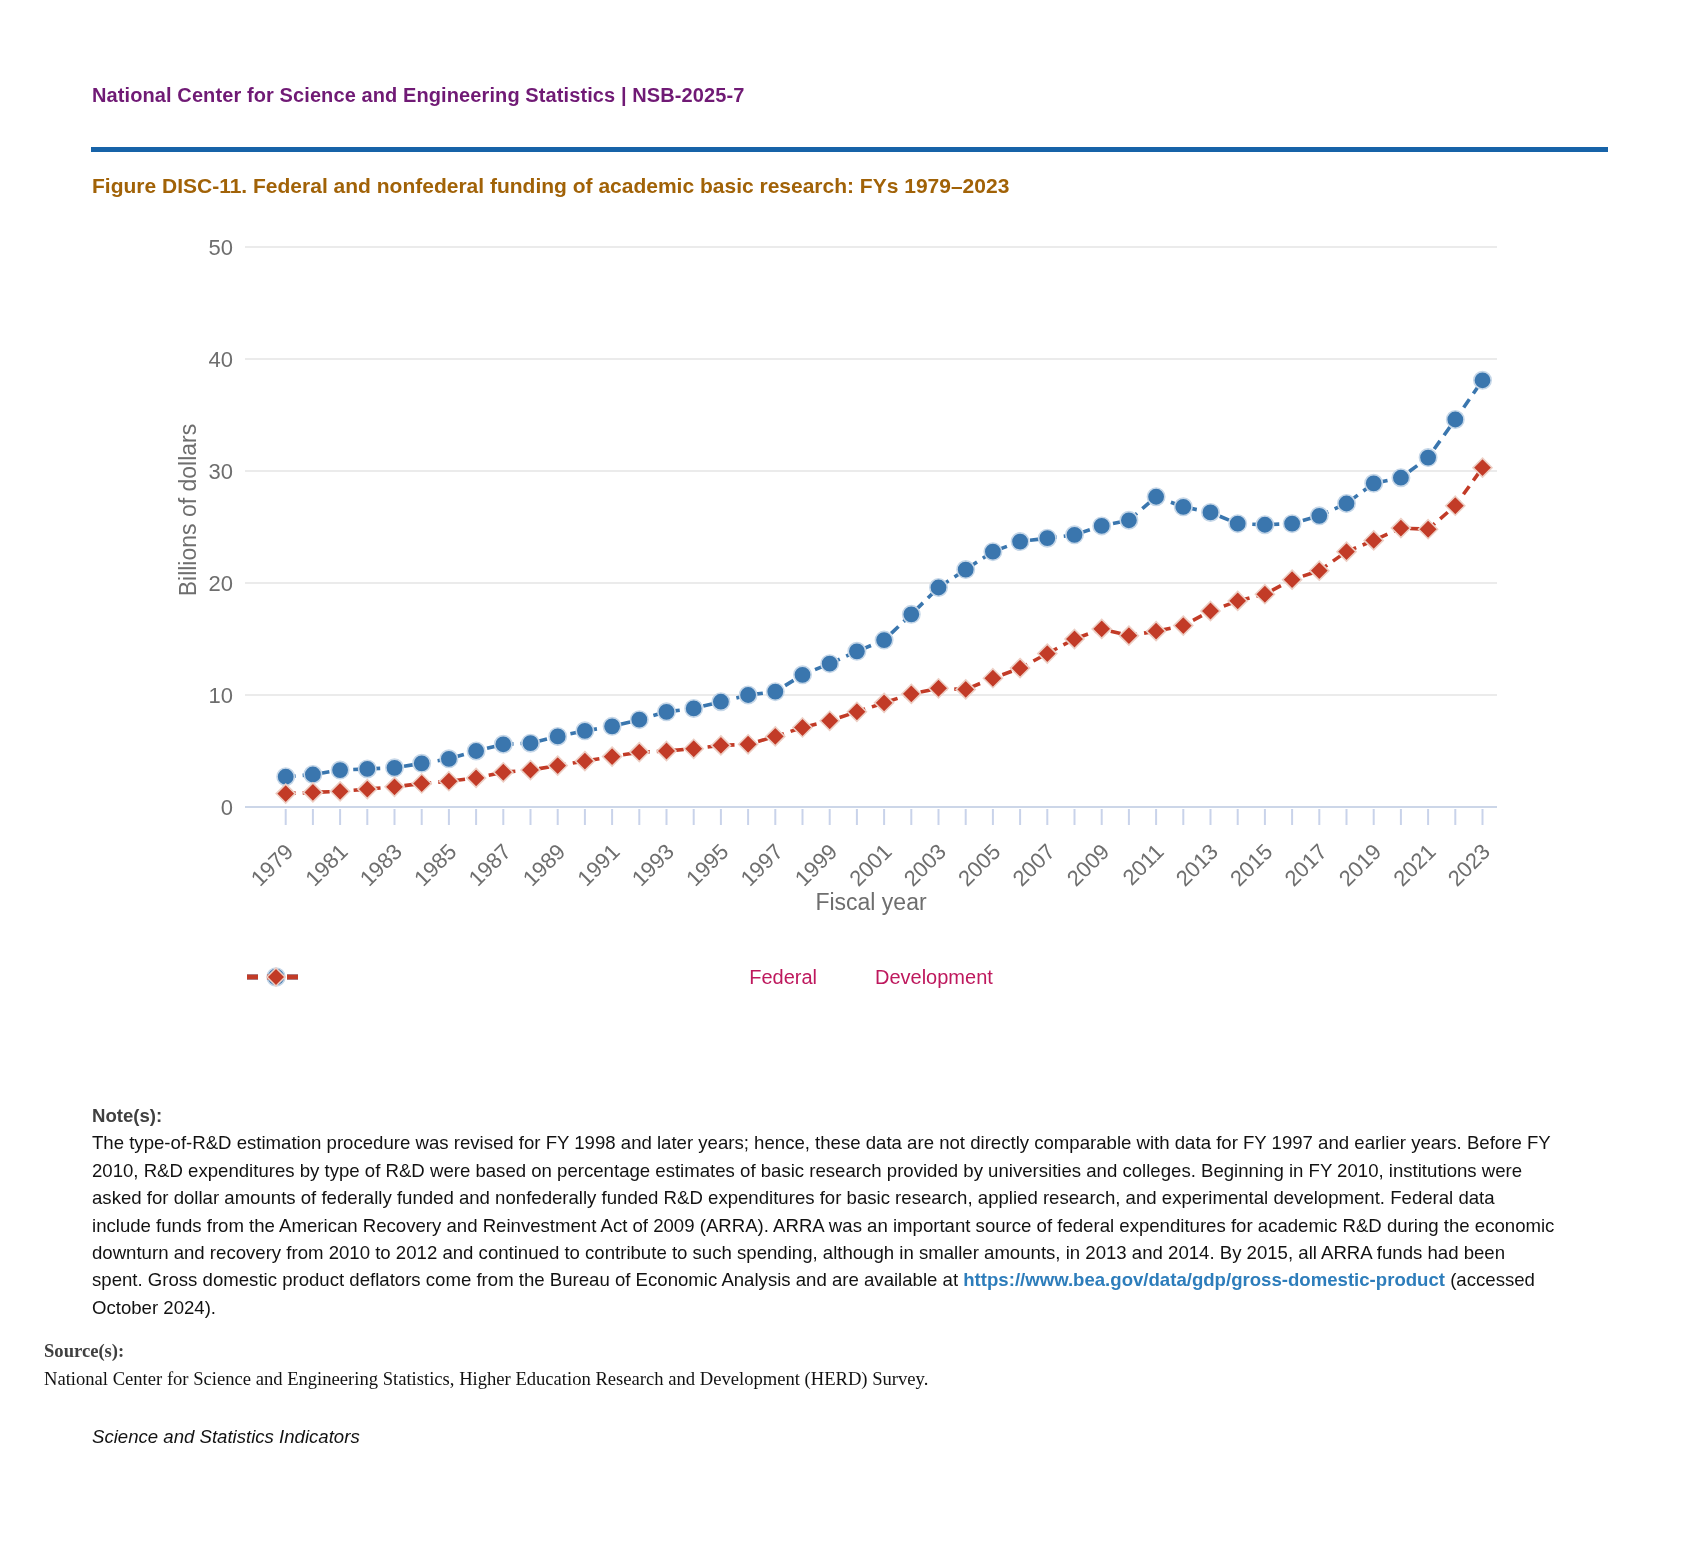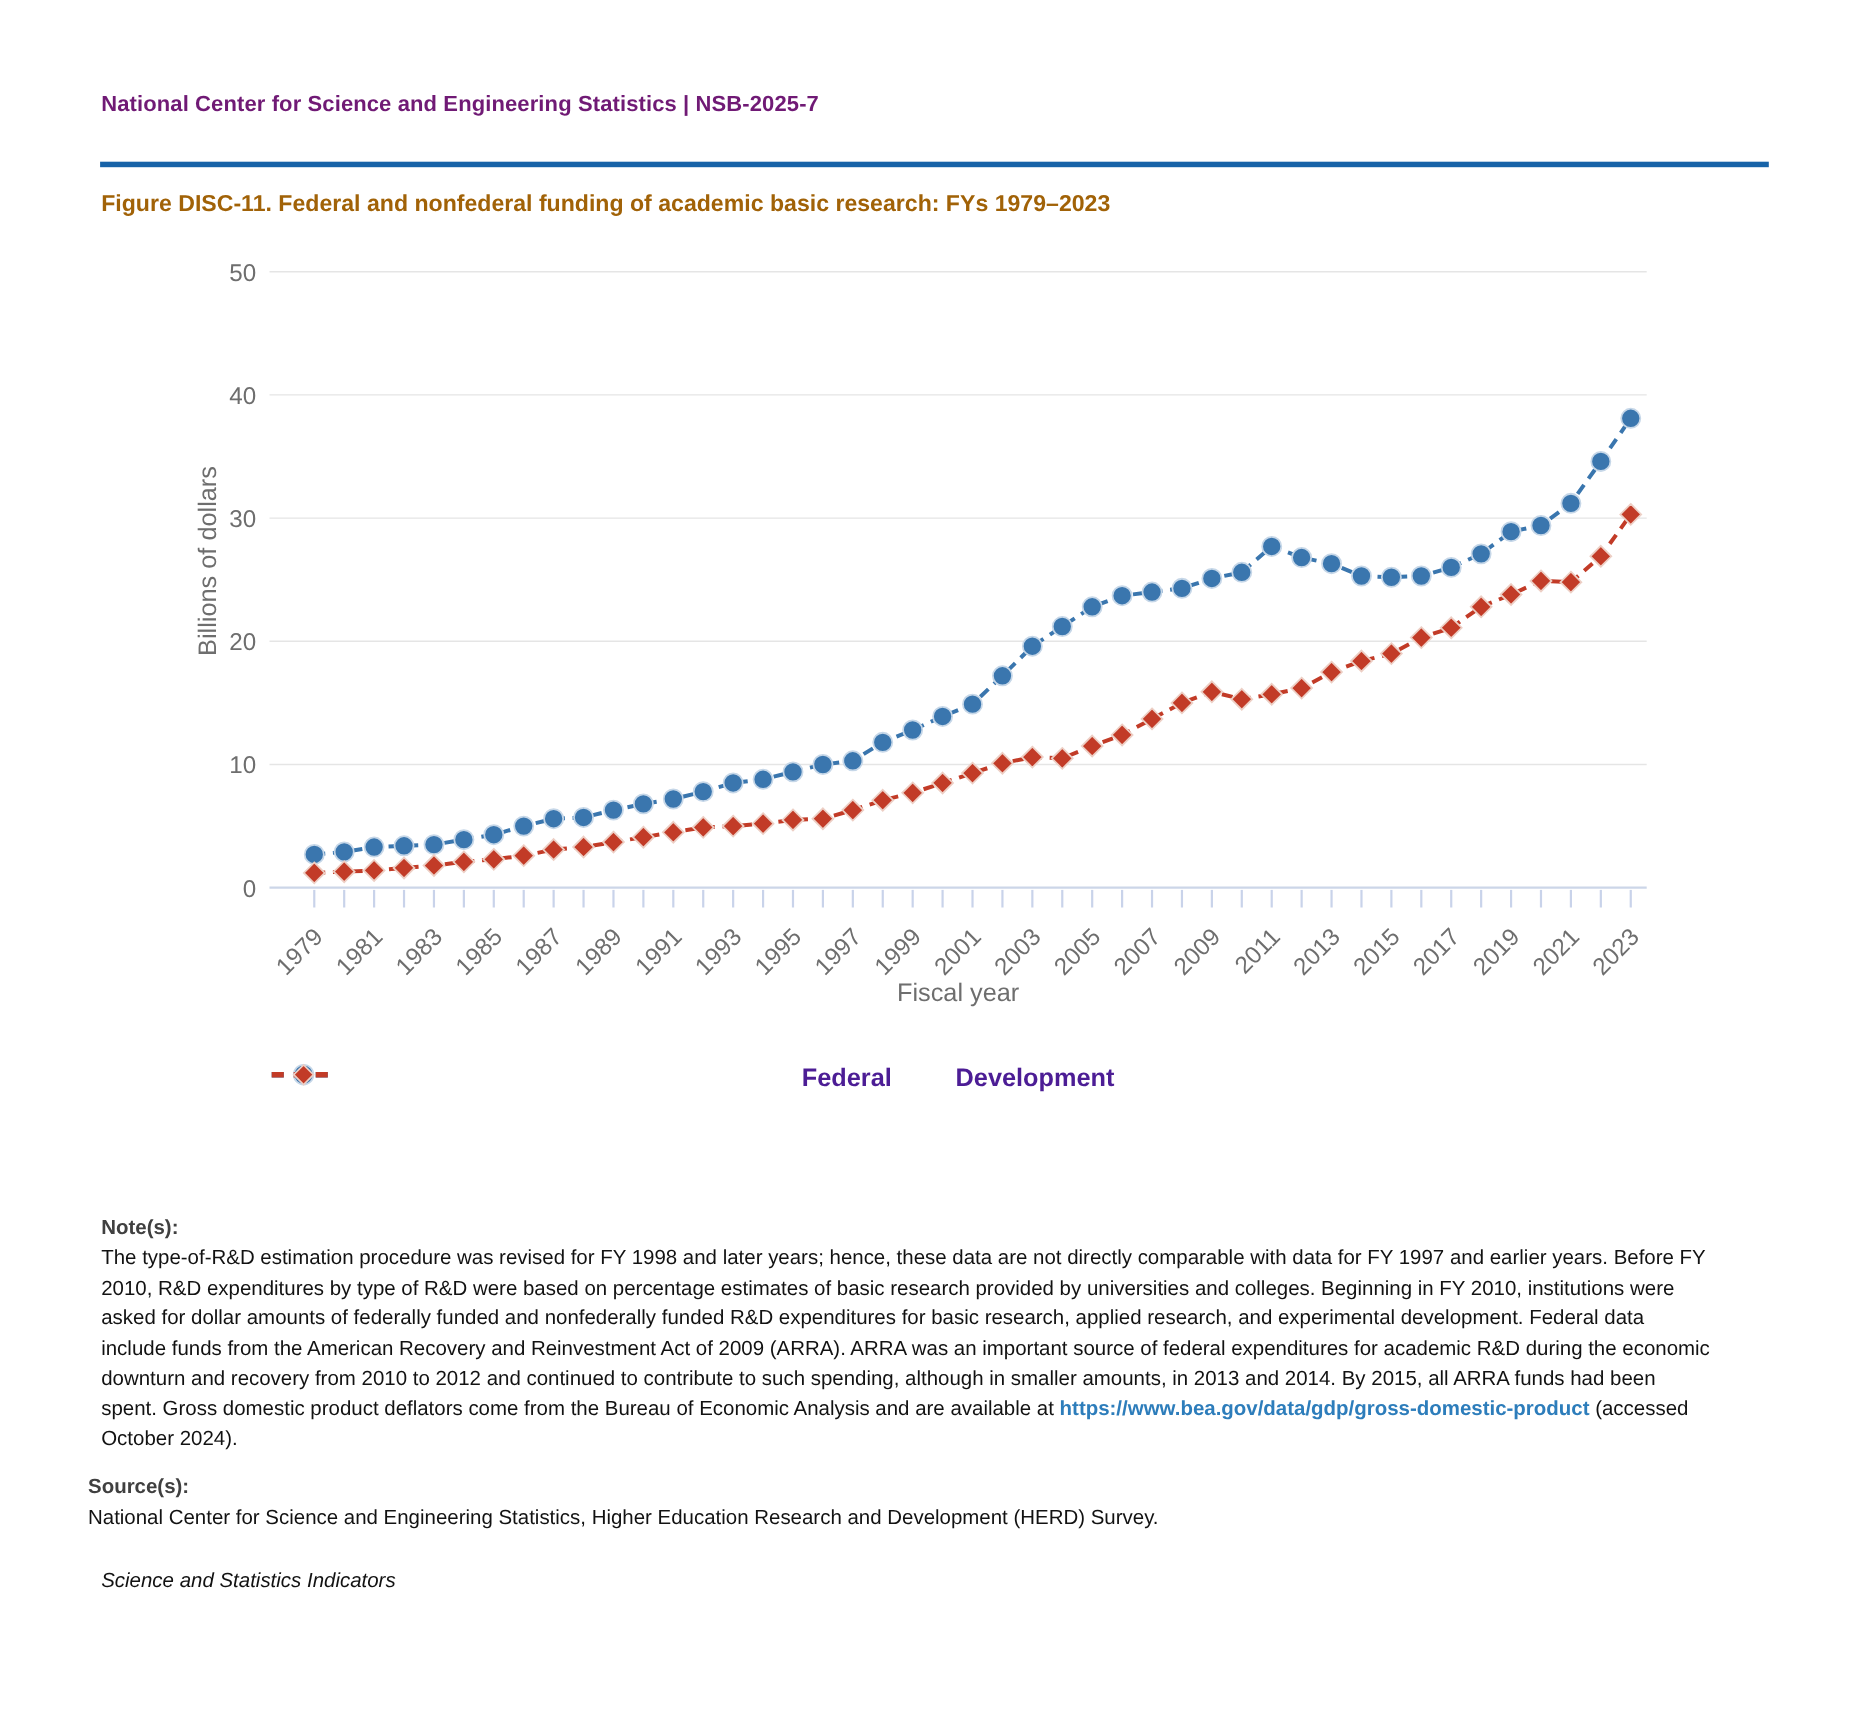--- a/index.html
+++ b/index.html
@@ -19,25 +19,25 @@
     margin:22px 92px 0 92px;
     font-size:21px;font-weight:700;color:#a16207;
   }
   .chart-block{position:relative;width:1699px;height:900px;margin-top:0;}
   .chart-block svg{position:absolute;left:0;top:0;}
   .legend-row{
     position:absolute;left:245px;top:768px;width:1252px;
     display:flex;justify-content:center;align-items:center;gap:58px;
   }
   .legend-item{display:flex;align-items:center;gap:12px;cursor:pointer;}
-  .legend-item span{font-size:23px;font-weight:700;color:#4c1d95;}
+  .legend-item span{font-size:20px;font-weight:400;color:#be185d;}
   .notes{margin:4px 144px 0 92px;font-size:18.6px;line-height:27.4px;color:#121212;}
   .notes .lbl,.sources .lbl{font-weight:700;color:#404040;}
   .notes a{color:#2d7dbb;text-decoration:none;font-weight:bold;}
-  .sources{margin:16px 144px 0 80px;font-size:18.6px;line-height:27.4px;color:#121212;}
+  .sources{margin:16px 144px 0 44px;font-size:18.6px;line-height:27.4px;color:#121212;font-family:Liberation Serif, serif;}
   .footer-line{margin:34px 92px 0 92px;font-size:18.6px;font-style:italic;color:#121212;}
 </style>
 </head>
 <body>
 
 <div class="page-header">National Center for Science and Engineering Statistics  |  NSB-2025-7</div>
 
 <div class="blue-rule"></div>
 
 <div class="figure-title">Figure DISC-11. Federal and nonfederal funding of academic basic research: FYs 1979–2023</div>

